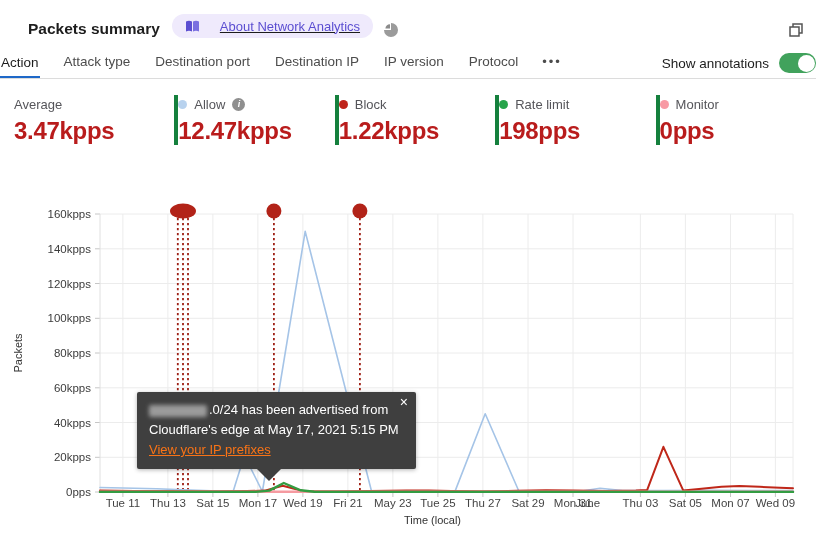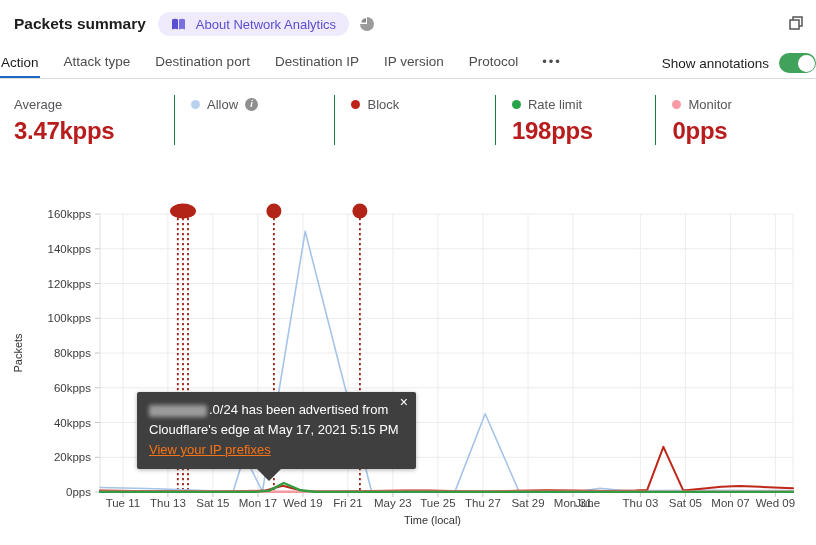--- a/index.html
+++ b/index.html
@@ -1,23 +1,23 @@
 <!DOCTYPE html>
 <html><head>
 <meta charset="utf-8">
 <style>
   html,body{margin:0;padding:0;background:#fff;}
   .app{position:relative;width:816px;height:545px;background:#fff;overflow:hidden;
        font-family:"Liberation Sans",sans-serif;color:#1d1d1d;}
 
   
-  .hdr{position:absolute;top:10px;left:14px;right:12px;height:28px;display:flex;align-items:center;}
+  .hdr{position:absolute;top:10px;left:28px;right:12px;height:28px;display:flex;align-items:flex-end;}
   .title{font-size:15.5px;font-weight:bold;color:#1d1d1d;}
-  .badge{margin-left:12px;display:flex;align-items:center;gap:10px;background:#efeafc;
-         border-radius:14px;padding:3px 13px;height:18px;}
+  .badge{margin-left:12px;display:flex;align-items:center;gap:20px;background:#efeafc;
+         border-radius:14px;padding:3px 13px;height:18px;text-decoration:underline;}
   .badge-text{font-size:13px;color:#5b4ed1;}
   .pie-icon{margin-left:10px;width:16px;height:16px;}
   .hdr-spacer{flex:1;}
   .expand-icon{width:16px;height:16px;margin-top:-2px;}
 
   
   .tabsbar{position:absolute;top:46px;left:0;right:0;height:33px;border-bottom:1px solid #dcdcdc;
            display:flex;align-items:flex-end;padding:0 0;box-sizing:border-box;}
   .tabs{display:flex;gap:23px;align-items:flex-end;}
   .tab{font-size:13.5px;color:#4c4c4c;padding:0 1px 9px 1px;cursor:pointer;}
@@ -25,21 +25,21 @@
   .tab-more{font-size:13px;color:#4c4c4c;letter-spacing:2px;padding-bottom:9px;cursor:pointer;}
   .tabs-spacer{flex:1;}
   .show-ann{display:flex;align-items:center;gap:10px;padding-bottom:5px;}
   .show-ann-label{font-size:13.5px;color:#1c1c1c;}
   .toggle{width:37px;height:20px;border-radius:11px;position:relative;cursor:pointer;}
   .toggle .knob{position:absolute;top:1.5px;right:1.5px;width:17px;height:17px;border-radius:50%;background:#fff;}
 
   
   .stats{position:absolute;top:95px;left:14px;right:0;display:flex;}
   .stat{width:165px;box-sizing:border-box;}
-  .stat + .stat{border-left:1px solid #15803d;padding-left:16px;}
+  .stat + .stat{border-left:4px solid #15803d;}
   .stat-labelrow{display:flex;align-items:center;gap:7px;height:18px;}
   .dot{width:9px;height:9px;border-radius:50%;flex:none;}
   .stat-label{font-size:13px;color:#55555a;}
   .info-icon{width:13px;height:13px;border-radius:50%;background:#8f8f8f;color:#fff;font-size:9px;
              display:flex;align-items:center;justify-content:center;font-weight:bold;font-style:italic;}
   .stat-value{margin-top:4px;font-size:24px;font-weight:600;color:#b91c1c;letter-spacing:-0.3px;}
 
   
   .chart-wrap{position:absolute;top:185px;left:0;width:816px;height:360px;}
   .chart-wrap svg{display:block;}
@@ -115,26 +115,28 @@
         <span class="stat-label">Average</span>
       </div>
       <div class="stat-value">3.47kpps</div>
     </div>
     <div class="stat">
       <div class="stat-labelrow">
         <span class="dot" style="background: rgb(184, 210, 238);"></span>
         <span class="stat-label">Allow</span>
         <span class="info-icon">i</span>
       </div>
+      <div class="stat-value">12.47kpps</div>
     </div>
     <div class="stat">
       <div class="stat-labelrow">
         <span class="dot" style="background: rgb(191, 35, 26);"></span>
         <span class="stat-label">Block</span>
       </div>
+      <div class="stat-value">1.22kpps</div>
     </div>
     <div class="stat">
       <div class="stat-labelrow">
         <span class="dot" style="background: rgb(39, 164, 74);"></span>
         <span class="stat-label">Rate limit</span>
       </div>
       <div class="stat-value">198pps</div>
     </div>
     <div class="stat">
       <div class="stat-labelrow">

